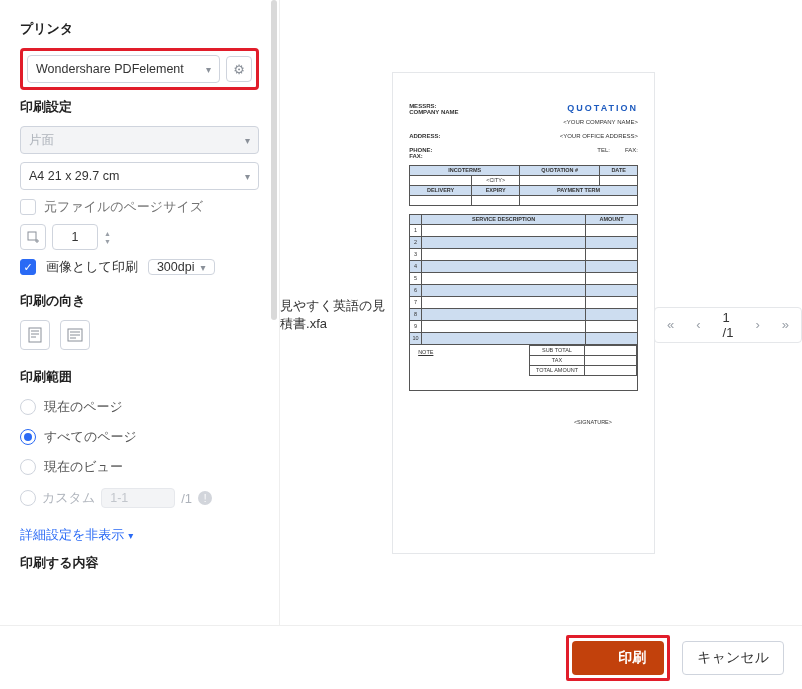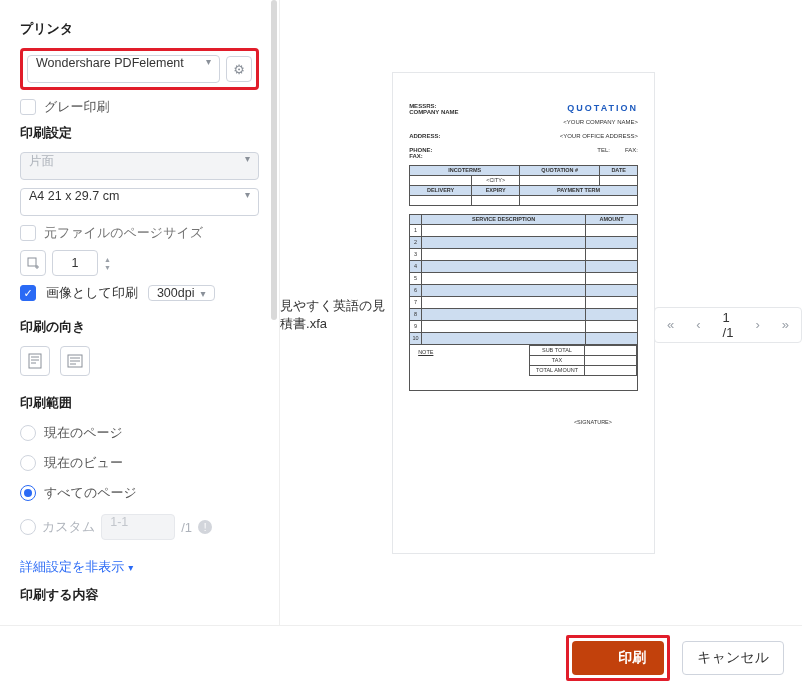--- a/index.html
+++ b/index.html
@@ -60,21 +60,21 @@
   display: flex;
   align-items: center;
   gap: 6px;
 }
 .select-box {
   flex: 1;
   height: 28px;
   border: 1px solid #cfd4dd;
   border-radius: 4px;
   display: flex;
-  align-items: flex-start;
+  align-items: center;
   justify-content: space-between;
   padding: 0 8px;
   background: #fff;
   font-size: 12.5px;
   color: #333;
 }
 .select-box.disabled {
   background: #f3f4f6;
   color: #aeb3bb;
 }
@@ -206,29 +206,29 @@
 }
 .custom-row {
   display: flex;
   align-items: center;
   gap: 6px;
   margin: 8px 0;
   color: #aeb3bb;
 }
 .custom-input {
   width: 74px;
-  height: 26px;
+  height: 20px;
   border: 1px solid #e6e8ec;
   border-radius: 4px;
   background: #f3f4f6;
   color: #c2c6cc;
   padding: 0 8px;
   font-size: 12.5px;
   display: flex;
-  align-items: flex-start;
+  align-items: center;
 }
 .info-icon {
   width: 14px; height: 14px;
   background: #d2d5db;
   border-radius: 50%;
   color: #fff;
   font-size: 10px;
   display: flex; align-items: center; justify-content: center;
 }
 .adv-link {
@@ -400,24 +400,20 @@
       <div class="printer-row">
         <div class="select-box">
           <span>Wondershare PDFelement</span>
           <span class="chev">▾</span>
         </div>
         <div class="sq-btn">
           <span>⚙</span>
         </div>
       </div>
     </div>
-    <div class="check-row">
-      <span class="chkbox"></span>
-      <span>グレー印刷</span>
-    </div>
 
     <div class="section-title">印刷設定</div>
     <div class="select-box disabled" style="margin-bottom:8px;">
       <span>片面</span>
       <span class="chev">▾</span>
     </div>
     <div class="select-box" style="margin-bottom:8px;">
       <span>A4 21 x 29.7 cm</span>
       <span class="chev">▾</span>
     </div>
@@ -469,26 +465,26 @@
           </svg>
       </div>
     </div>
 
     <div class="section-title">印刷範囲</div>
     <div class="radio-row">
       <span class="radio"></span>
       <span>現在のページ</span>
     </div>
     <div class="radio-row">
+      <span class="radio sel"></span>
+      <span>すべてのページ</span>
+    </div>
+    <div class="radio-row">
       <span class="radio"></span>
       <span>現在のビュー</span>
-    </div>
-    <div class="radio-row">
-      <span class="radio sel"></span>
-      <span>すべてのページ</span>
     </div>
     <div class="custom-row">
       <span class="radio"></span>
       <span>カスタム</span>
       <div class="custom-input">
         <span>1-1</span>
       </div>
       <span>/1</span>
       <span class="info-icon">!</span>
     </div>

